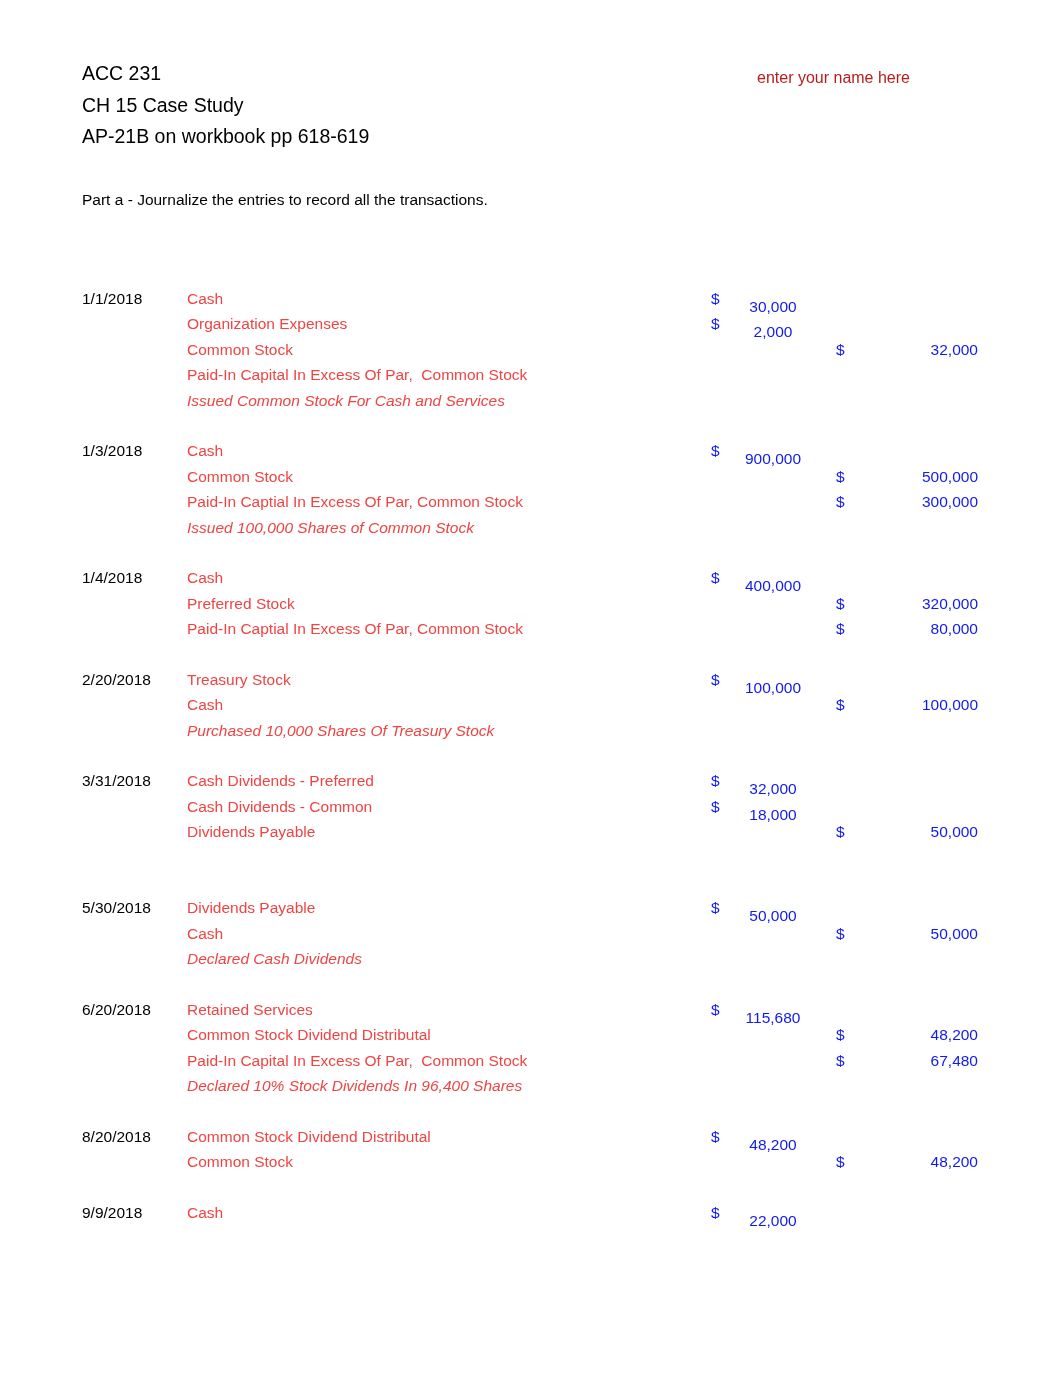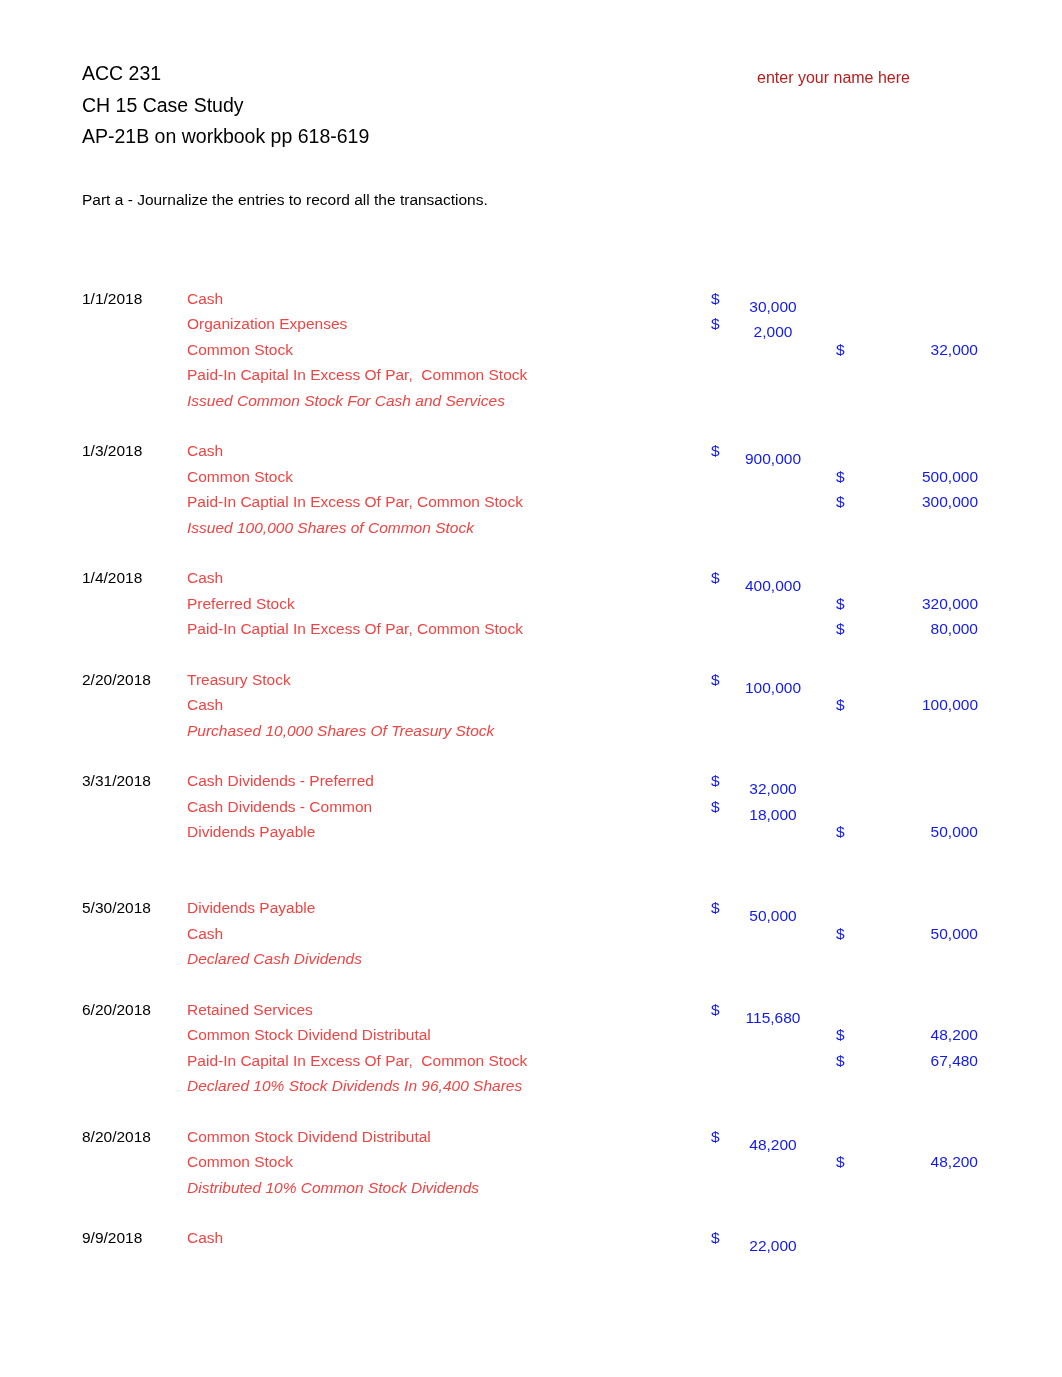--- a/index.html
+++ b/index.html
@@ -282,23 +282,20 @@
         <div class="cell-date">8/20/2018</div>
         <div class="cell-account">Common Stock Dividend Distributal</div>
         <div class="cell-debit-sym">$</div>
         <div class="cell-debit-val">48,200</div>
       </div>
       <div class="jrow">
         <div class="cell-account">Common Stock</div>
         <div class="cell-credit-sym">$</div>
         <div class="cell-credit-val">48,200</div>
       </div>
-      <div class="jrow">
-        <div class="cell-account memo">Distributed 10% Common Stock Dividends</div>
-      </div>
       <div class="jrow"></div>
       <div class="jrow">
         <div class="cell-date">9/9/2018</div>
         <div class="cell-account">Cash</div>
         <div class="cell-debit-sym">$</div>
         <div class="cell-debit-val">22,000</div>
       </div>
     </div>
 
 </div>

